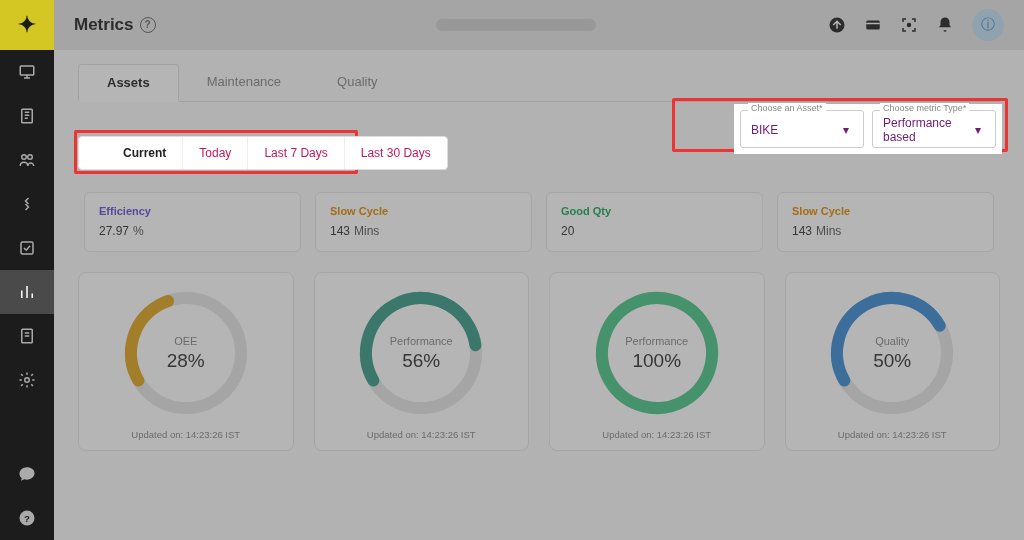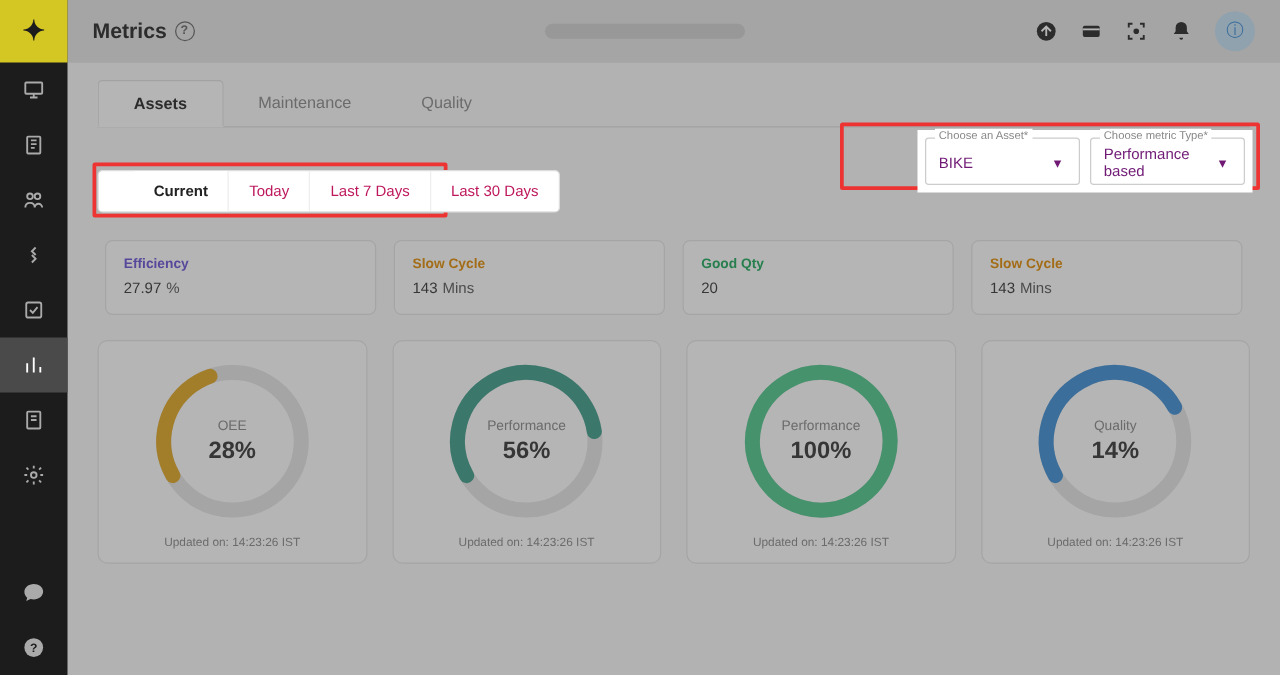--- a/index.html
+++ b/index.html
@@ -39,21 +39,21 @@
 .kpi-label.efficiency { color: #6a4fd6; }
 .kpi-label.slow { color: #e38b00; }
 .kpi-label.good { color: #1aa85a; }
 .kpi-value { font-size: 12px; font-weight: 500; color: #333; }
 .kpi-unit { font-size: 12px; color: #555; margin-left: 4px; }
 .gauge-row { display: flex; gap: 20px; }
 .gauge-card { flex: 1; background: #fff; border: 1px solid #e6e6e6; border-radius: 8px; padding: 10px; display: flex; flex-direction: column; align-items: center; }
 .gauge-wrap { position: relative; width: 140px; height: 140px; display: flex; align-items: center; justify-content: center; }
 .gauge-center { position: absolute; text-align: center; }
 .gauge-center .label { font-size: 11px; color: #888; margin-bottom: 3px; }
-.gauge-center .val { font-size: 19px; font-weight: 700; color: #333; }
+.gauge-center .val { font-size: 19px; font-weight: 400; color: #333; }
 .updated { font-size: 9.5px; color: #888; margin-top: 6px; }
 svg { display: block; }
 </style>
 </head>
 <body>
 
 <div class="sidebar">
   <div class="sidebar-logo">✦</div>
   <div class="sidebar-item">
       <svg width="18" height="18" viewBox="0 0 24 24" fill="none" stroke="#aaa" stroke-width="2">
@@ -247,21 +247,21 @@
     <div class="updated">Updated on: 14:23:26 IST</div>
         </div>
         <div class="gauge-card">
     <div class="gauge-wrap">
       <svg width="140" height="140">
         <circle cx="70" cy="70" r="55" fill="none" stroke="#e5e5e5" stroke-width="12"></circle>
         <circle cx="70" cy="70" r="55" fill="none" stroke="#3a8dd6" stroke-width="12" stroke-dasharray="172.78759594743863 345.57519189487726" stroke-linecap="round" transform="rotate(-210 70 70)"></circle>
       </svg>
       <div class="gauge-center">
         <div class="label">Quality</div>
-        <div class="val">14%</div>
+        <div class="val">50%</div>
       </div>
     </div>
     <div class="updated">Updated on: 14:23:26 IST</div>
         </div>
       </div>
   </div>
 </div>
 
 <div class="scrim"></div>
 

